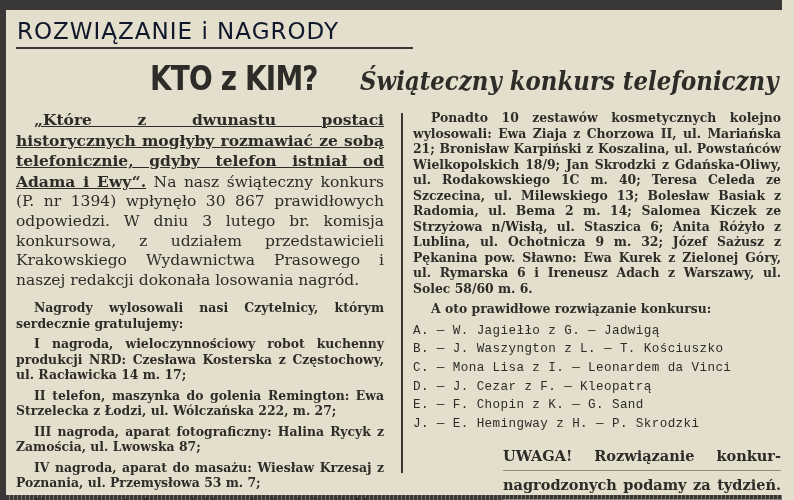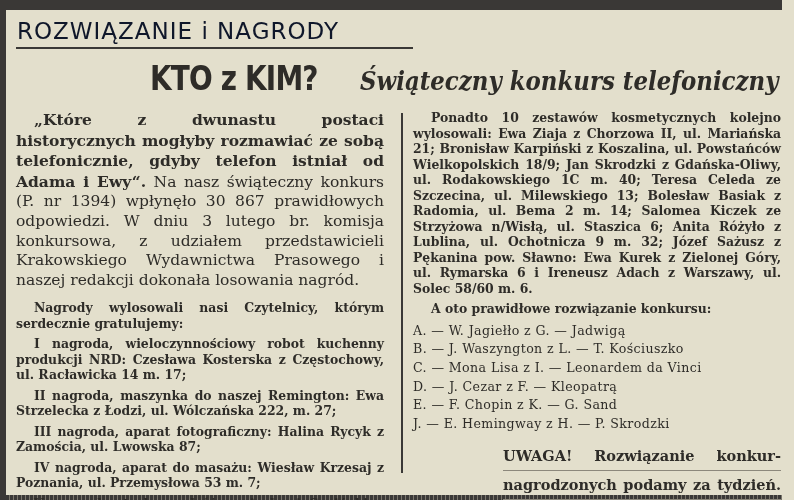--- a/index.html
+++ b/index.html
@@ -48,33 +48,33 @@
     transform: scaleX(0.88); transform-origin: left;
   }
   .col-left {
     position: absolute; left: 16px; top: 110px; width: 368px;
     font-size: 12.4px; line-height: 15.5px; text-align: justify;
   }
   .lead {
     font-size: 15.5px; line-height: 19.6px; text-align: justify;
     text-indent: 18px; margin: 0 0 10px 0;
   }
-  .lead b { font-weight: bold; }
+  .lead b { font-weight: bold; text-decoration: underline; }
   .col-divider {
     position: absolute; left: 401px; top: 113px; width: 2px; height: 360px;
     background: #3a3836;
   }
   .col-right {
     position: absolute; left: 413px; top: 110px; width: 368px;
     font-size: 12.4px; line-height: 15.5px; text-align: justify;
   }
   p { margin: 0 0 5px 0; }
   .indent { text-indent: 18px; font-weight: bold; }
   .answers { list-style: none; padding: 0; margin: 0; }
-  .answers li { line-height: 18.7px; font-size: 12.6px; letter-spacing: 0.4px; }
+  .answers li { line-height: 18.7px; font-size: 12.6px; letter-spacing: 0.4px; font-family: Liberation Mono, monospace; }
   .notice {
     margin: 8px 0 0 90px; width: 278px;
     font-weight: bold; font-size: 14.5px; line-height: 28px;
     text-align: justify; text-align-last: justify;
   }
   .notice span { display: block; border-bottom: 1px solid #8c887c; }
 </style>
 </head>
 <body>
 
@@ -86,21 +86,21 @@
 <div class="section-rule"></div>
 
 <div class="headline">
   <span class="kto">KTO z KIM?</span><span class="sub">Świąteczny konkurs telefoniczny</span>
 </div>
 
 <div class="col-left">
   <p class="lead"><b>„Które z dwunastu postaci historycznych mogłyby rozmawiać ze sobą telefonicznie, gdyby telefon istniał od Adama i Ewy“.</b><span> Na nasz świąteczny konkurs (P. nr 1394) wpłynęło 30 867 prawidłowych odpowiedzi. W dniu 3 lutego br. komisja konkursowa, z udziałem przedstawicieli Krakowskiego Wydawnictwa Prasowego i naszej redakcji dokonała losowania nagród.</span></p>
   <p class="indent">Nagrody wylosowali nasi Czytelnicy, którym serdecznie gratulujemy:</p>
   <p class="indent"><span>I nagroda, wieloczynnościowy robot kuchenny produkcji NRD: </span><b>Czesława Kosterska</b><span> z Częstochowy, ul. Racławicka 14 m. 17;</span></p>
-  <p class="indent"><span>II nagroda, maszynka do naszej Remington: </span><b>Ewa Strzelecka</b><span> z Łodzi, ul. Wólczańska 222, m. 27;</span></p>
+  <p class="indent"><span>II telefon, maszynka do golenia Remington: </span><b>Ewa Strzelecka</b><span> z Łodzi, ul. Wólczańska 222, m. 27;</span></p>
   <p class="indent"><span>III nagroda, aparat fotograficzny: </span><b>Halina Rycyk</b><span> z Zamościa, ul. Lwowska 87;</span></p>
   <p class="indent"><span>IV nagroda, aparat do masażu: </span><b>Wiesław Krzesaj</b><span> z Poznania, ul. Przemysłowa 53 m. 7;</span></p>
   <p class="indent"><span>V nagroda, torba podróżna: </span><b>Andrzej Sosiński</b><span> z Warszawy, ul. Okopowa 31 m. 20.</span></p>
 </div>
 
 <div class="col-divider"></div>
 
 <div class="col-right">
   <p class="indent"><span>Ponadto 10 zestawów kosmetycznych kolejno wylosowali: </span><b>Ewa Ziaja</b><span> z Chorzowa II, ul. Mariańska 21; </span><b>Bronisław Karpiński</b><span> z Koszalina, ul. Powstańców Wielkopolskich 18/9; </span><b>Jan Skrodzki</b><span> z Gdańska-Oliwy, ul. Rodakowskiego 1C m. 40; </span><b>Teresa Celeda</b><span> ze Szczecina, ul. Milewskiego 13; </span><b>Bolesław Basiak</b><span> z Radomia, ul. Bema 2 m. 14; </span><b>Salomea Kiczek</b><span> ze Strzyżowa n/Wisłą, ul. Staszica 6; </span><b>Anita Różyło</b><span> z Lublina, ul. Ochotnicza 9 m. 32; </span><b>Józef Sażusz</b><span> z Pękanina pow. Sławno: </span><b>Ewa Kurek</b><span> z Zielonej Góry, ul. Rymarska 6 </span><b>i Ireneusz Adach</b><span> z Warszawy, ul. Solec 58/60 m. 6.</span></p>
   <p class="indent" style="">A oto prawidłowe rozwiązanie konkursu:</p>

